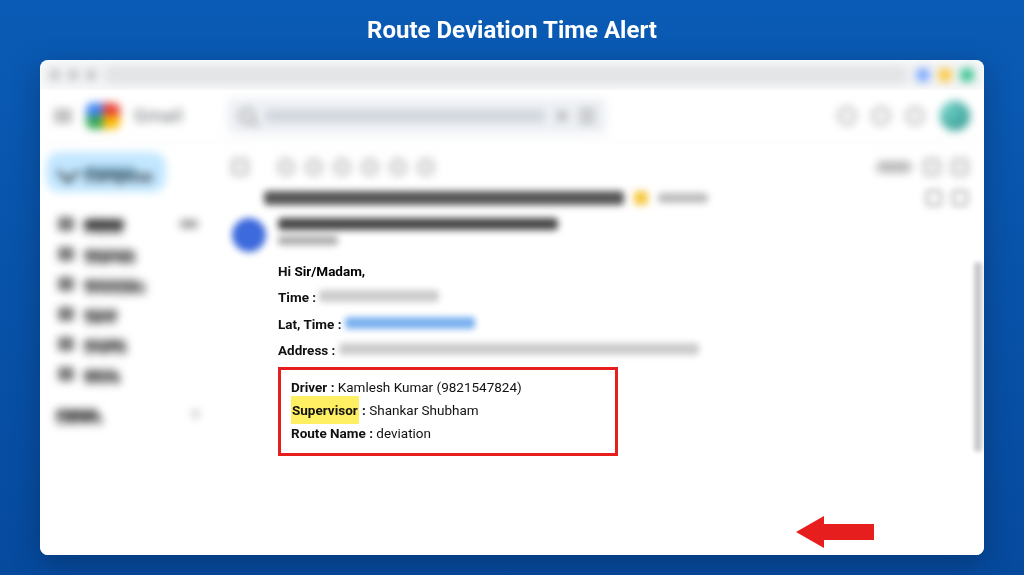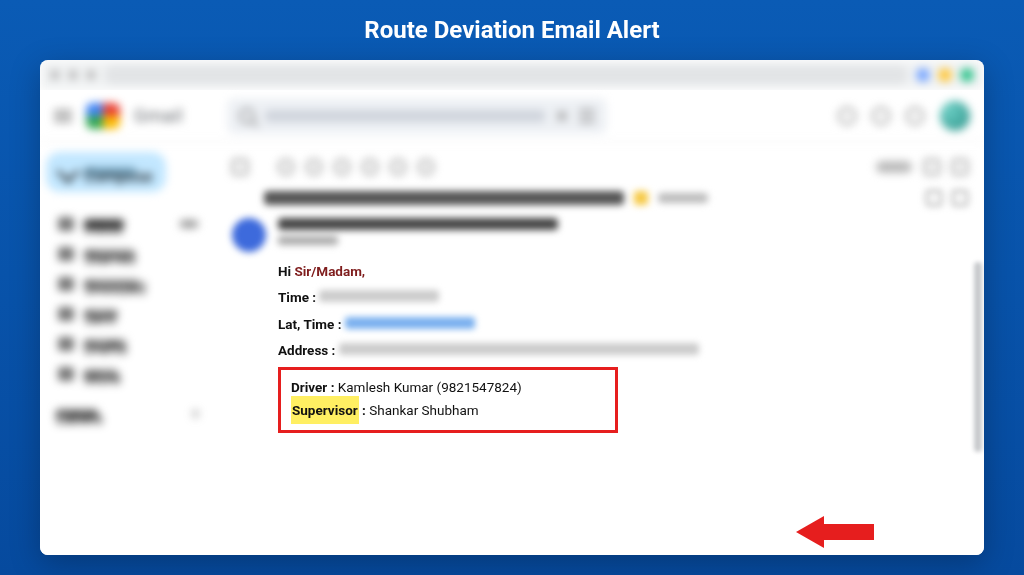--- a/index.html
+++ b/index.html
@@ -150,21 +150,21 @@
   .msg-meta .to{height:9px;width:60px;background:#aaa;border-radius:3px;}
 
   
   .email-body {
     padding: 6px 10px 10px 52px;
     font-size: 13.5px;
     color:#111;
     line-height: 1.65;
   }
   .email-body .greet .salut{font-weight:700;}
-  .email-body .greet .name{color:#7f1d1d;font-weight:700;}
+  .email-body .greet .name{color:#000000;font-weight:700;}
   .email-body .line{margin-top:4px;}
   .email-body .k{font-weight:700;margin-top:24px;}
   .blur-val{display:inline-block;height:12px;background:#ccc;border-radius:3px;filter:blur(3px);}
   .blur-link{display:inline-block;height:12px;background:#7ab0ef;border-radius:3px;filter:blur(3px);}
 
   .highlight-box {
     margin-top: 6px;
     border: 3px solid #e61e1e;
     padding: 6px 10px 8px 10px;
     width: 340px;
@@ -187,21 +187,21 @@
   .scrollbar{
     position:absolute; right:2px; top:90px; width:8px; height:360px;
     background:transparent;
     filter: blur(2px);
   }
   .scrollbar .thumb{position:absolute;top:30px;width:8px;height:190px;background:#c7c9cc;border-radius:4px;}
 </style>
 </head>
 <body>
 
-<div class="page-title">Route Deviation Email Alert</div>
+<div class="page-title">Route Deviation Time Alert</div>
 
 <div class="browser-frame">
 
   <div class="tabbar">
     <div class="dot"></div>
     <div class="dot"></div>
     <div class="dot"></div>
     <div class="addr"></div>
     <div class="r r1"></div>
     <div class="r r2"></div>
@@ -334,20 +334,24 @@
           </div>
 
           <div class="highlight-box">
             <div class="hl-line">
               <span class="k">Driver :</span>
               <span>Kamlesh Kumar (9821547824)</span>
             </div>
             <div class="hl-line">
               <span class="k sup-mark">Supervisor</span><span class="k"> : </span><span>Shankar Shubham</span>
             </div>
+            <div class="hl-line">
+              <span class="k">Route Name :</span>
+              <span>deviation</span>
+            </div>
           </div>
 
         </div>
 
         <div class="arrow">
           <svg viewBox="0 0 80 44">
             <polygon points="0,22 28,6 28,14 78,14 78,30 28,30 28,38" fill="#e61e1e"></polygon>
           </svg>
         </div>
 

